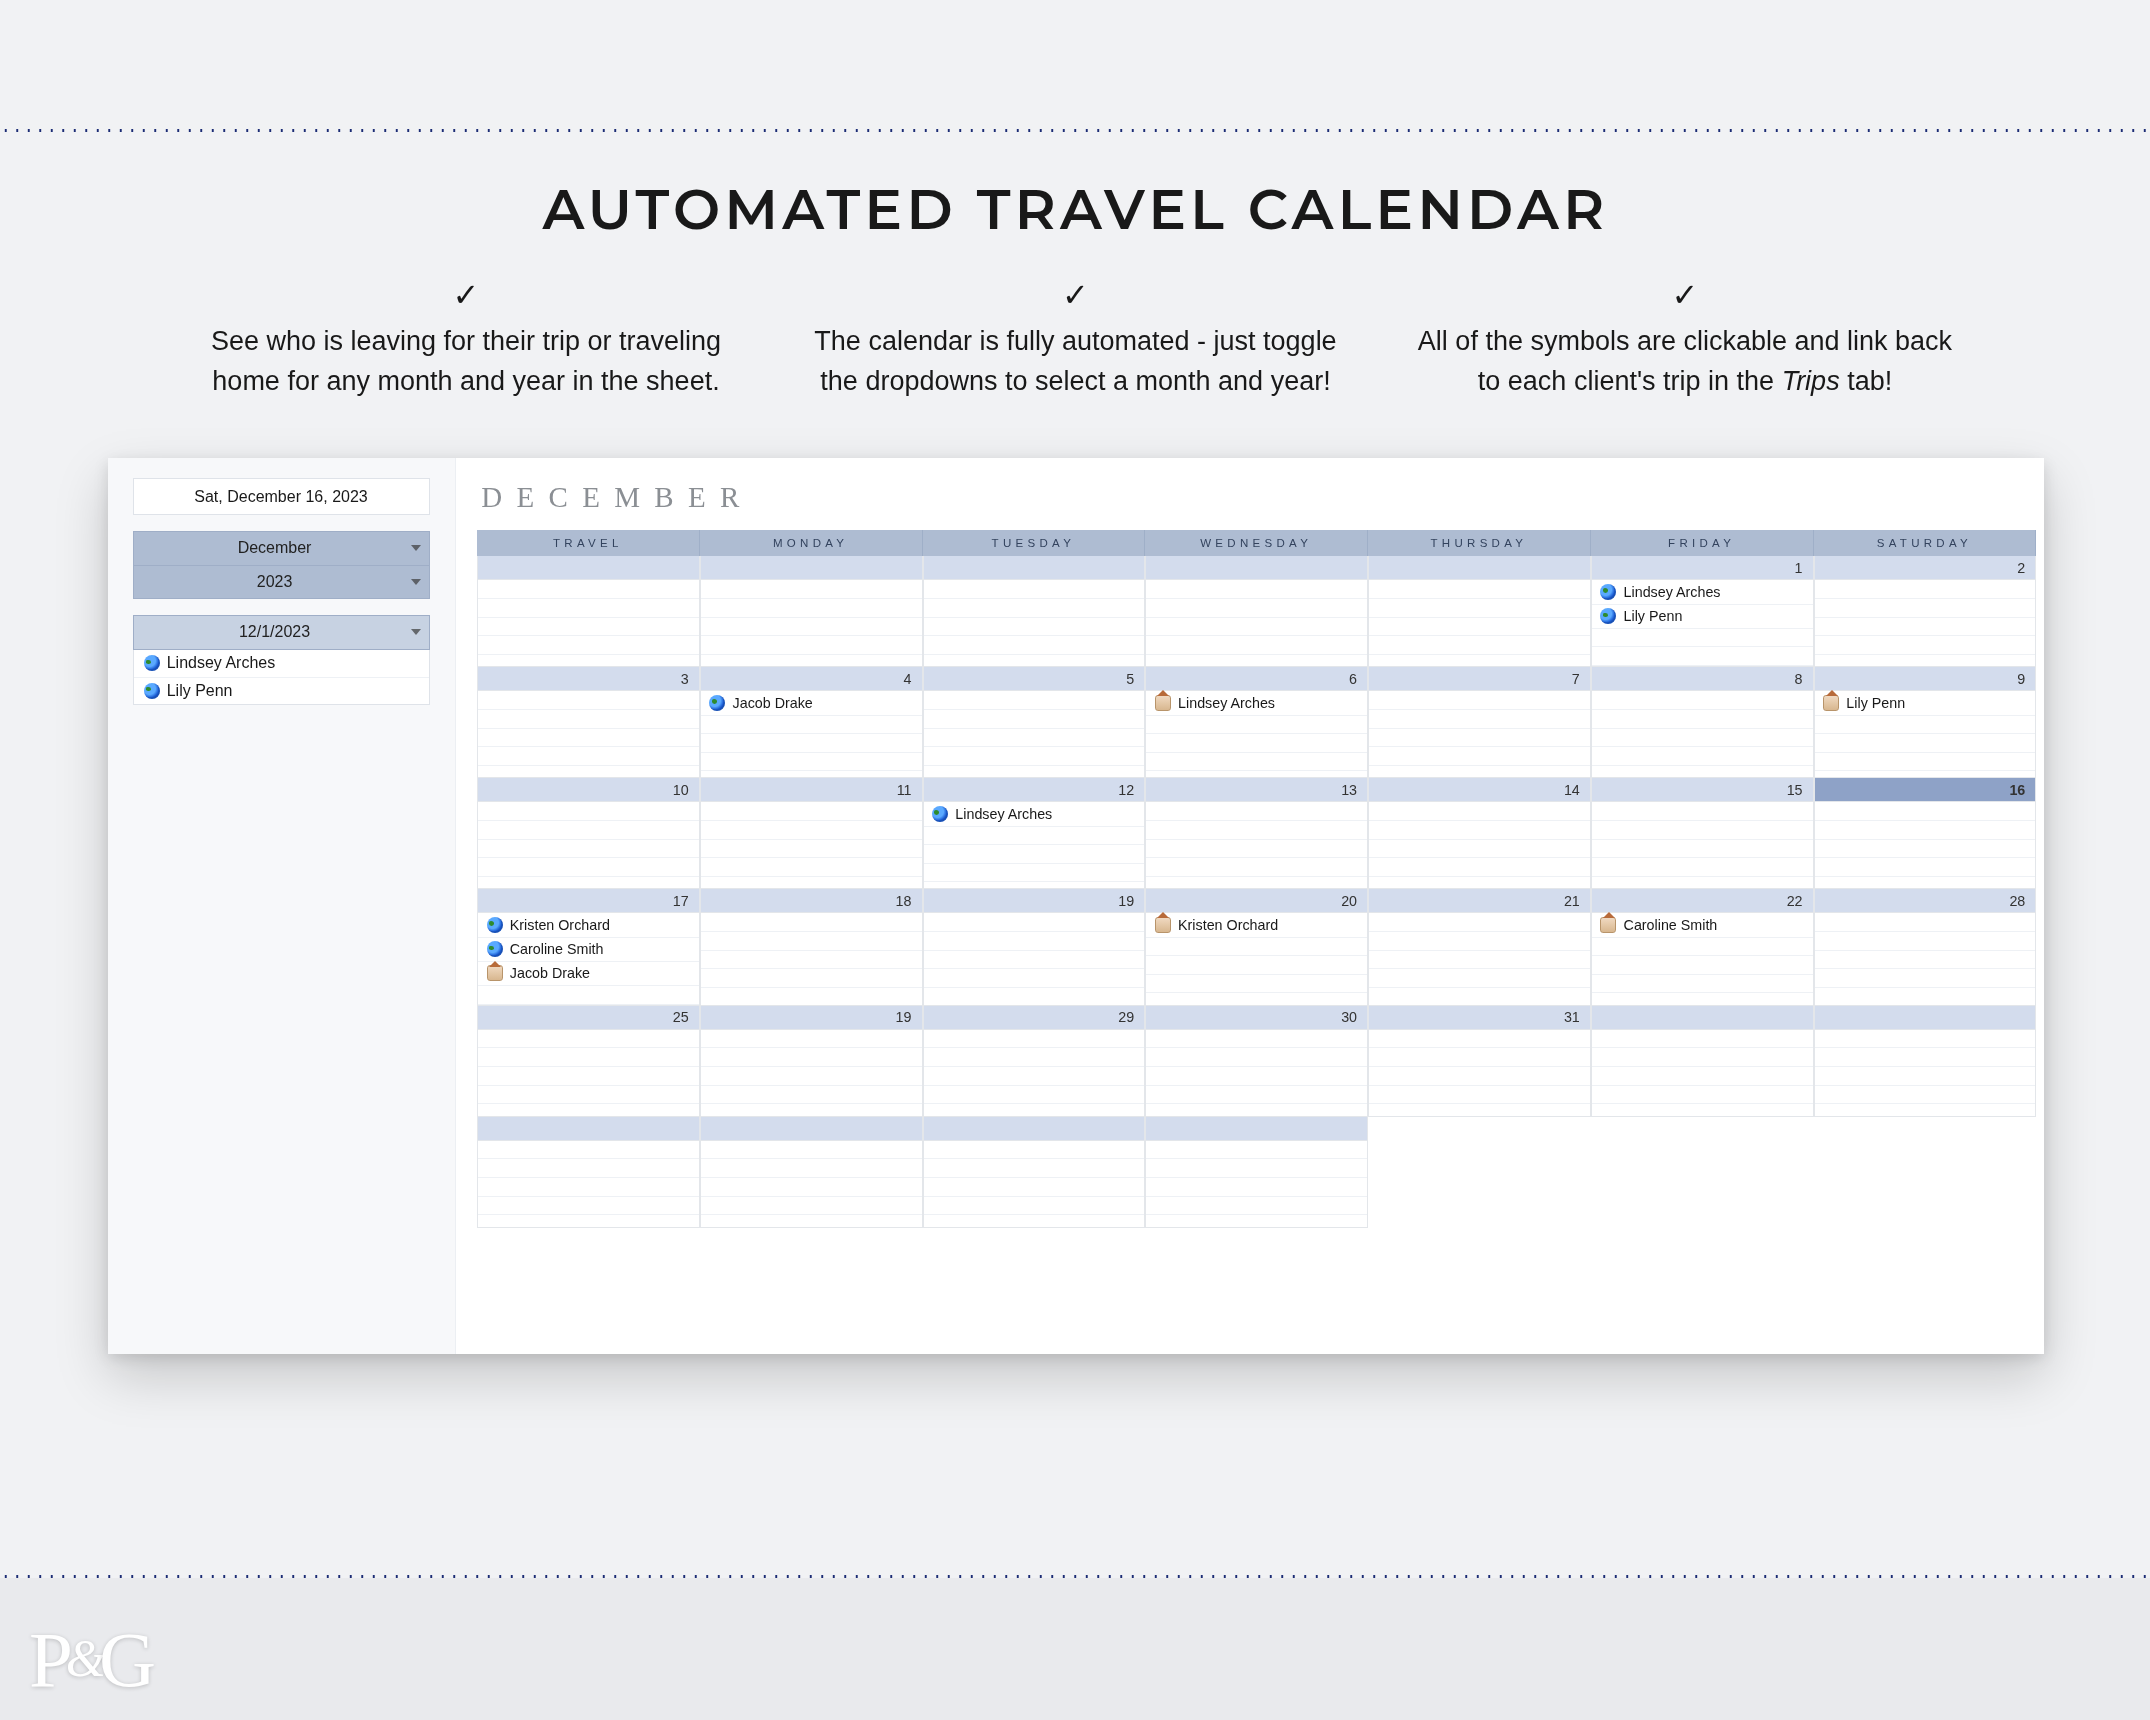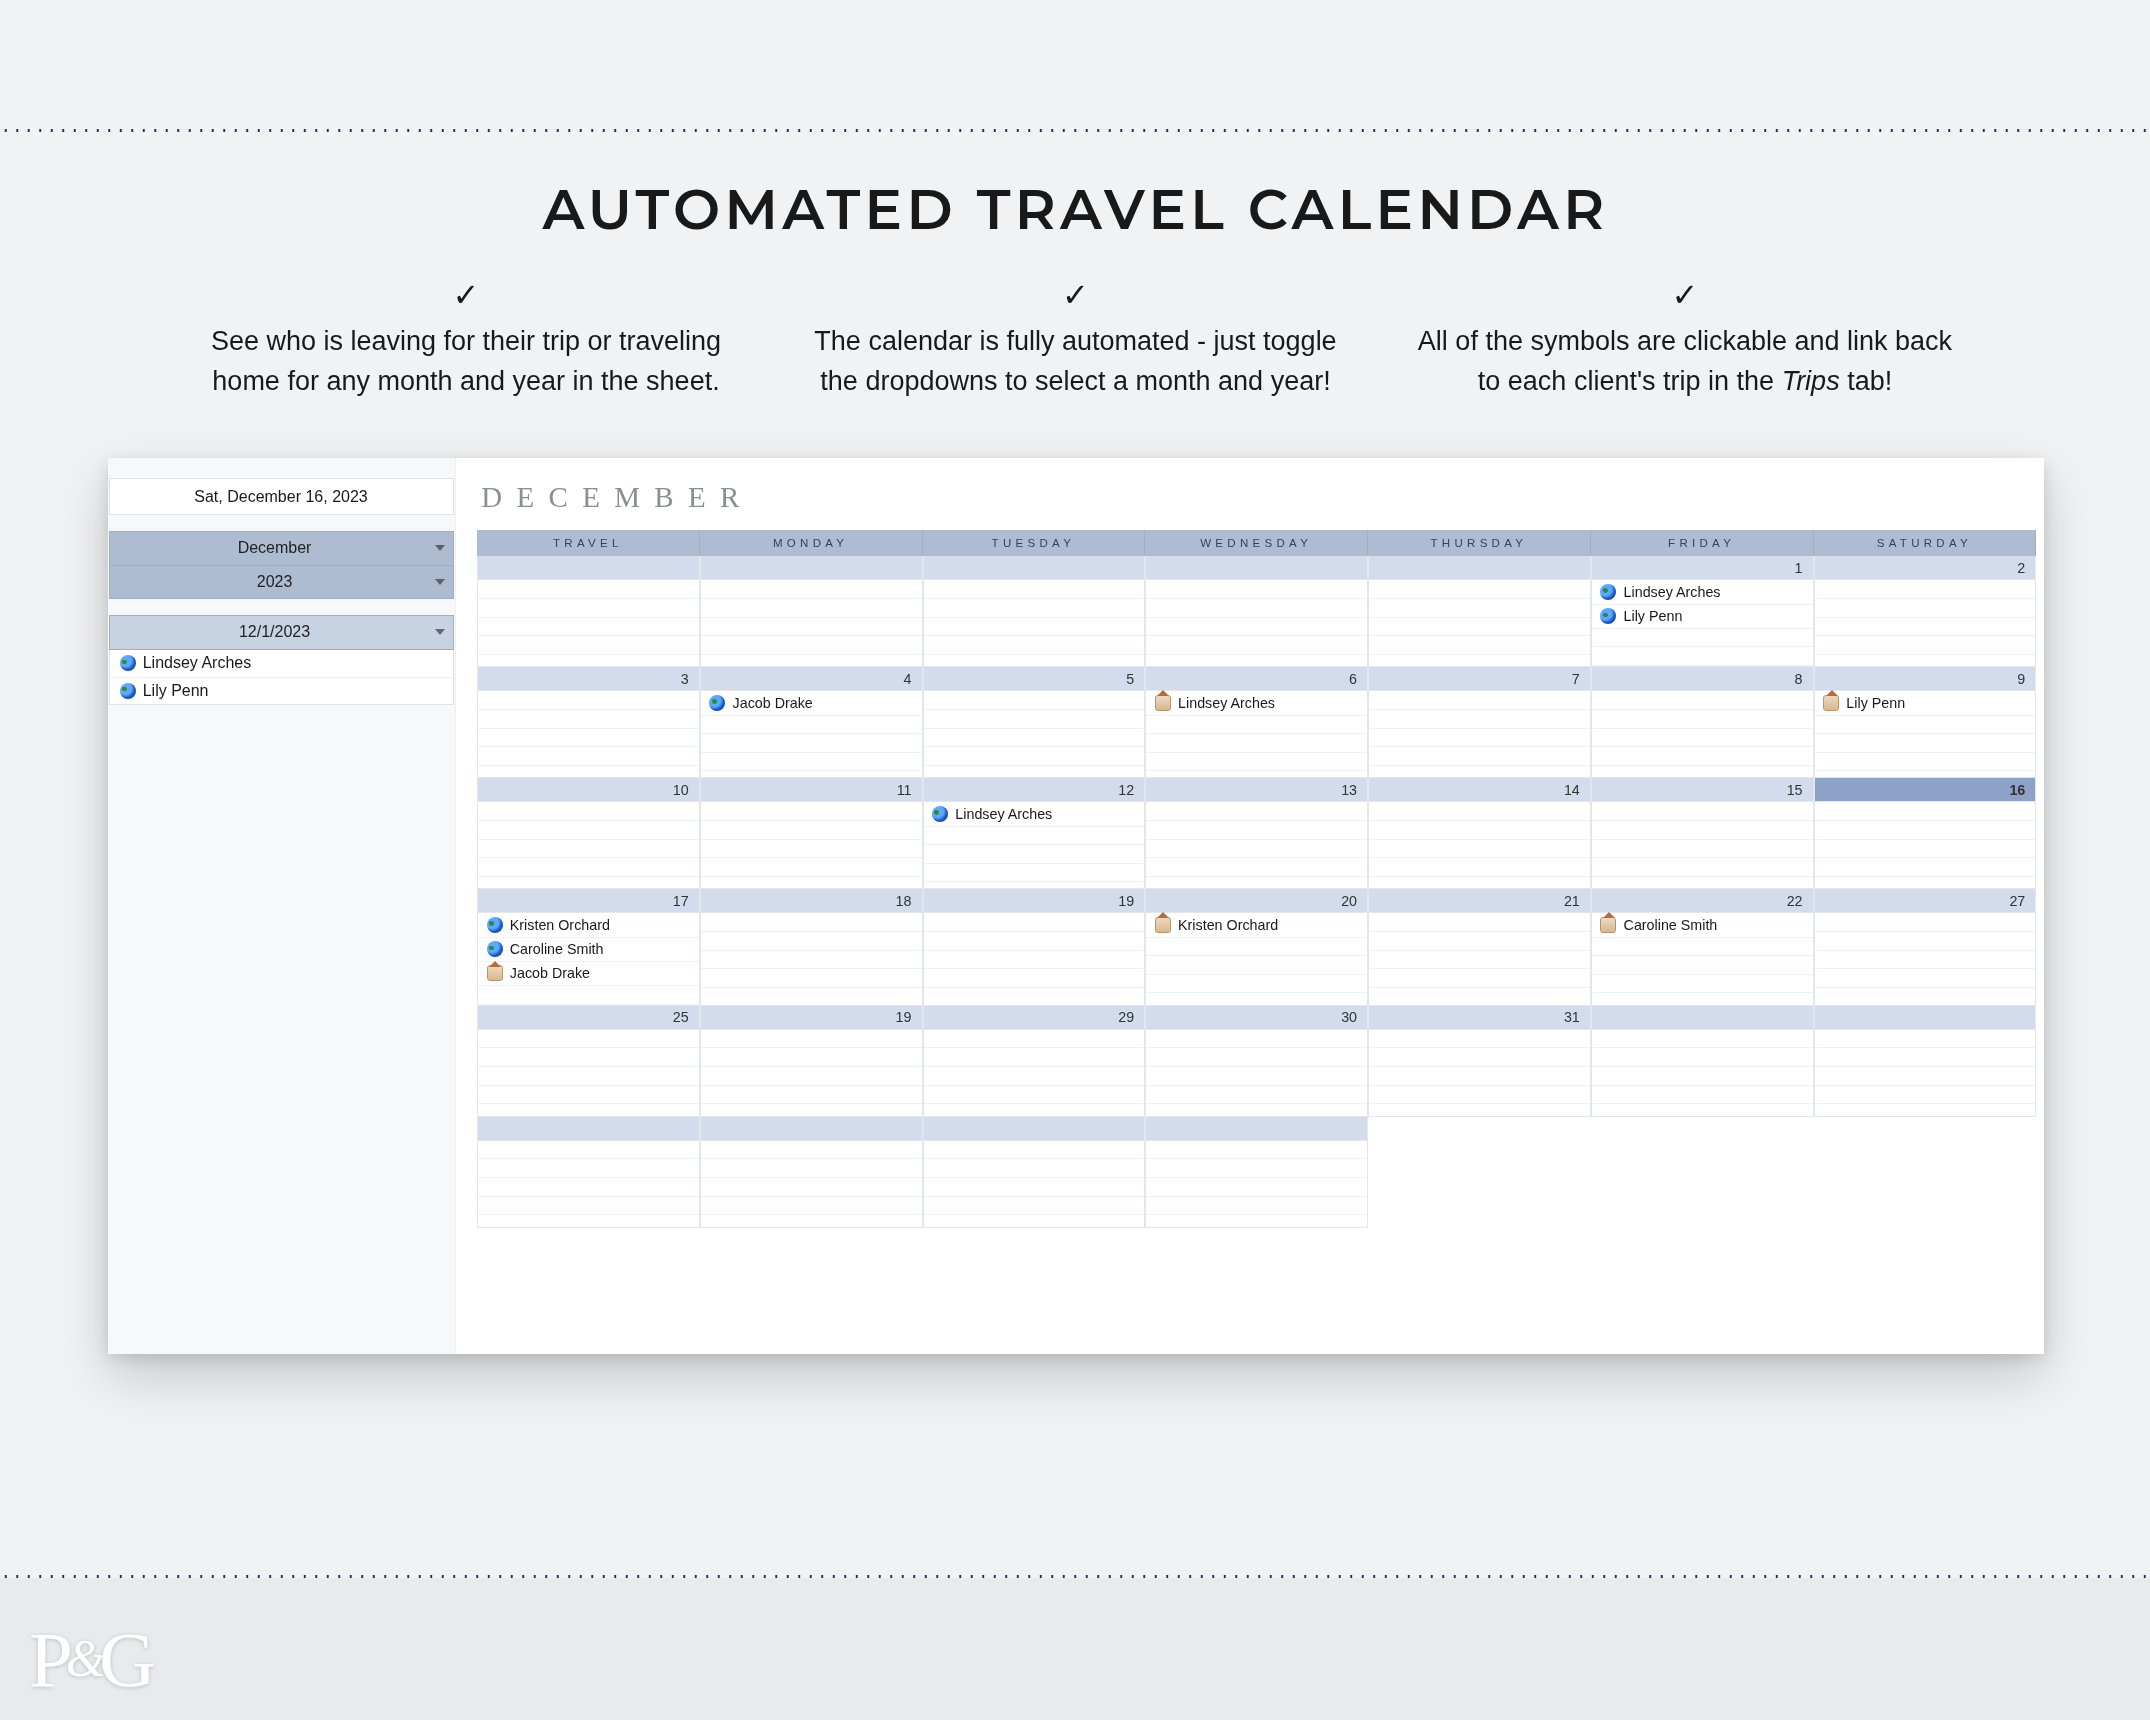--- a/index.html
+++ b/index.html
@@ -29,21 +29,21 @@
   .feats{display:flex;justify-content:center;gap:21.5px;max-width:1936px;margin:0 auto;}
   .feat{flex:1;max-width:588px;text-align:center;padding:0 21.5px;}
   .feat .check{font-size:32px;line-height:1;margin-bottom:11.5px;}
   .feat p{font-size:27px;line-height:1.45;margin:0;font-weight:400;}
   .feat em{font-style:italic;}
 
   
   .shot{margin:43px auto 0;width:1936px;background:#fff;
     box-shadow:0 21.5px 50px rgba(0,0,0,.18), 0 4.3px 14.3px rgba(0,0,0,.12);
     display:flex;position:relative;overflow:hidden;min-height:896px;}
-  .sidebar{width:348px;background:var(--sidebar-bg);padding:20px 1px 29px;border-right:0.7px solid #eceff3;
+  .sidebar{width:348px;background:var(--sidebar-bg);padding:20px 25px 29px;border-right:0.7px solid #eceff3;
     font-size:16px;display:flex;flex-direction:column;gap:16px;}
   .box{background:#fff;border:0.7px solid #dfe3e9;padding:8.6px 11.5px;text-align:center;}
   .today-box{font-weight:500;}
 
   .dd{position:relative;background:var(--cal-head);border:0.7px solid #9faec7;color:#222;
     text-align:center;padding:7.2px 24.4px 7.2px 11.5px;font-size:16px;cursor:pointer;}
   .dd .caret{position:absolute;right:7.2px;top:50%;transform:translateY(-50%);}
   .dd + .dd{margin-top:-0.7px;}
 
   .legend{background:#fff;border:0.7px solid #dfe3e9;padding:11.5px 13px;font-size:15px;line-height:1.8;}
@@ -431,21 +431,21 @@
             <div class="evrow">
               <span class="home-ic"></span>
               <span>Caroline Smith</span>
             </div>
             <div class="evrow" style="min-height: 18.6px;"></div>
             <div class="evrow" style="min-height: 18.6px;"></div>
             <div class="evrow" style="min-height: 18.6px;"></div>
           </div>
         </div>
         <div class="day">
-          <div class="date">27</div>
+          <div class="date">28</div>
           <div class="evts">
             <div class="evrow" style="min-height: 18.6px;"></div>
             <div class="evrow" style="min-height: 18.6px;"></div>
             <div class="evrow" style="min-height: 18.6px;"></div>
             <div class="evrow" style="min-height: 18.6px;"></div>
           </div>
         </div>
         <div class="day">
           <div class="date">25</div>
           <div class="evts">

